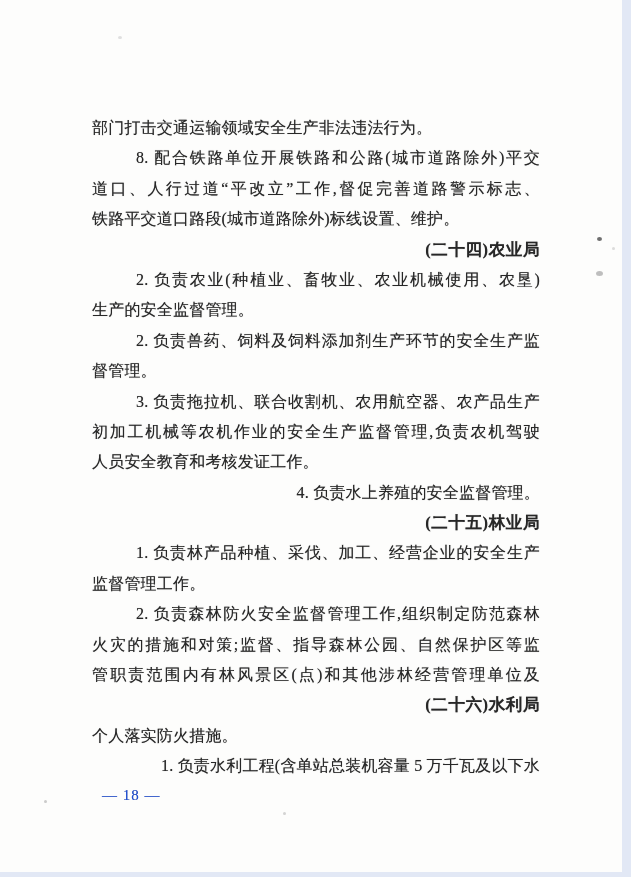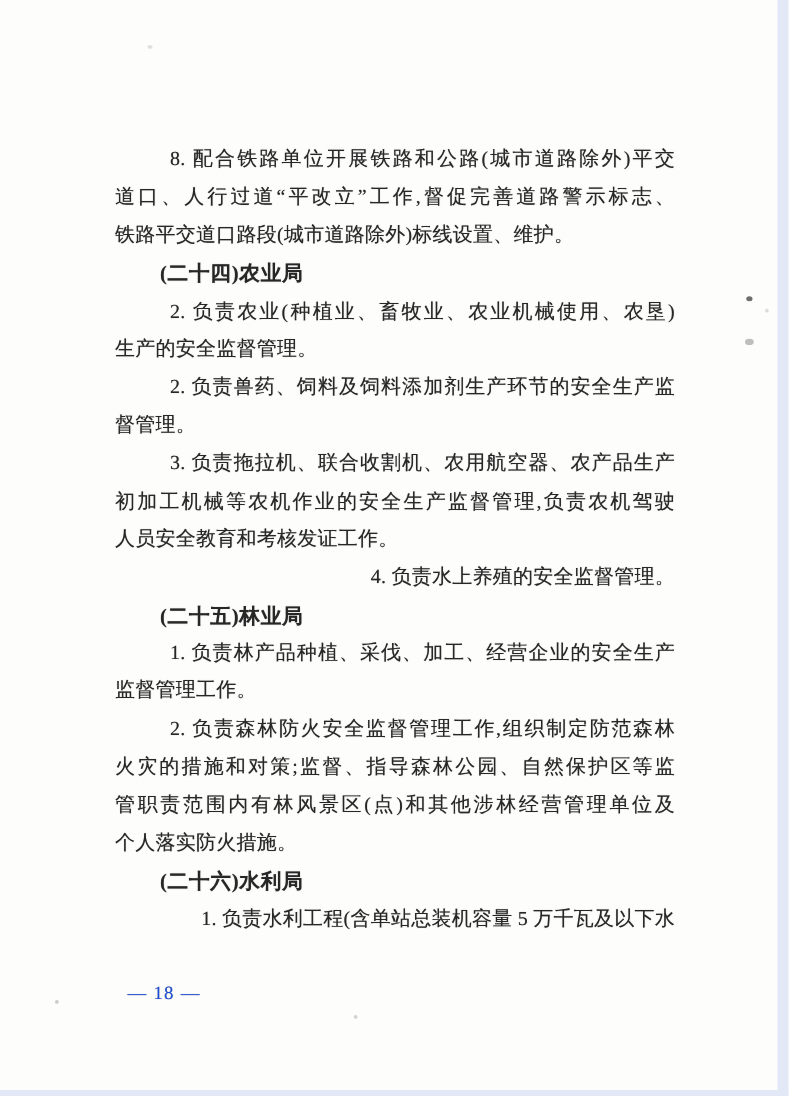--- a/index.html
+++ b/index.html
@@ -48,20 +48,21 @@
     text-align: justify;
     text-align-last: justify;
     text-justify: inter-character;
   }
   .line.indent { padding-left: 44px; text-align: right; }
   .line.heading {
     padding-left: 36px;
     font-weight: 700;
     font-size: 16.5px;
     letter-spacing: 0.6px;
+    text-align: right;
   }
   .page-number {
     position: absolute;
     left: 102px;
     top: 785px;
     font-size: 15px;
     line-height: 20px;
     color: #1d4ed8;
     letter-spacing: 1px;
     text-shadow: 0 0 0.6px rgba(50,50,50,0.5);
@@ -74,40 +75,41 @@
   .speck.s5 { left: 118px; top: 36px;  width: 4px; height: 3px; background: #cccccc; opacity: .6; }
   .speck.s6 { left: 612px; top: 247px; width: 3px; height: 3px; background: #bbbbbb; opacity: .5; }
 </style>
 </head>
 <body>
 
 <div class="page">
 
   <div class="textblock">
 
+  <div class="line">部门打击交通运输领域安全生产非法违法行为。</div>
       <div class="line indent just">8. 配合铁路单位开展铁路和公路(城市道路除外)平交</div>
       <div class="line just">道口、人行过道“平改立”工作,督促完善道路警示标志、</div>
       <div class="line">铁路平交道口路段(城市道路除外)标线设置、维护。</div>
       <div class="line heading">(二十四)农业局</div>
       <div class="line indent just">2. 负责农业(种植业、畜牧业、农业机械使用、农垦)</div>
       <div class="line">生产的安全监督管理。</div>
       <div class="line indent just">2. 负责兽药、饲料及饲料添加剂生产环节的安全生产监</div>
       <div class="line">督管理。</div>
       <div class="line indent just">3. 负责拖拉机、联合收割机、农用航空器、农产品生产</div>
       <div class="line just">初加工机械等农机作业的安全生产监督管理,负责农机驾驶</div>
       <div class="line">人员安全教育和考核发证工作。</div>
       <div class="line indent">4. 负责水上养殖的安全监督管理。</div>
       <div class="line heading">(二十五)林业局</div>
       <div class="line indent just">1. 负责林产品种植、采伐、加工、经营企业的安全生产</div>
       <div class="line">监督管理工作。</div>
       <div class="line indent just">2. 负责森林防火安全监督管理工作,组织制定防范森林</div>
       <div class="line just">火灾的措施和对策;监督、指导森林公园、自然保护区等监</div>
       <div class="line just">管职责范围内有林风景区(点)和其他涉林经营管理单位及</div>
+      <div class="line heading">(二十六)水利局</div>
       <div class="line">个人落实防火措施。</div>
-      <div class="line heading">(二十六)水利局</div>
       <div class="line indent">1. 负责水利工程(含单站总装机容量 5 万千瓦及以下水</div>
     </div>
 
   <div class="page-number">— 18 —</div>
 
   <div class="edge-right"></div>
   <div class="edge-bottom"></div>
 
   <div class="speck s1"></div>
   <div class="speck s2"></div>

